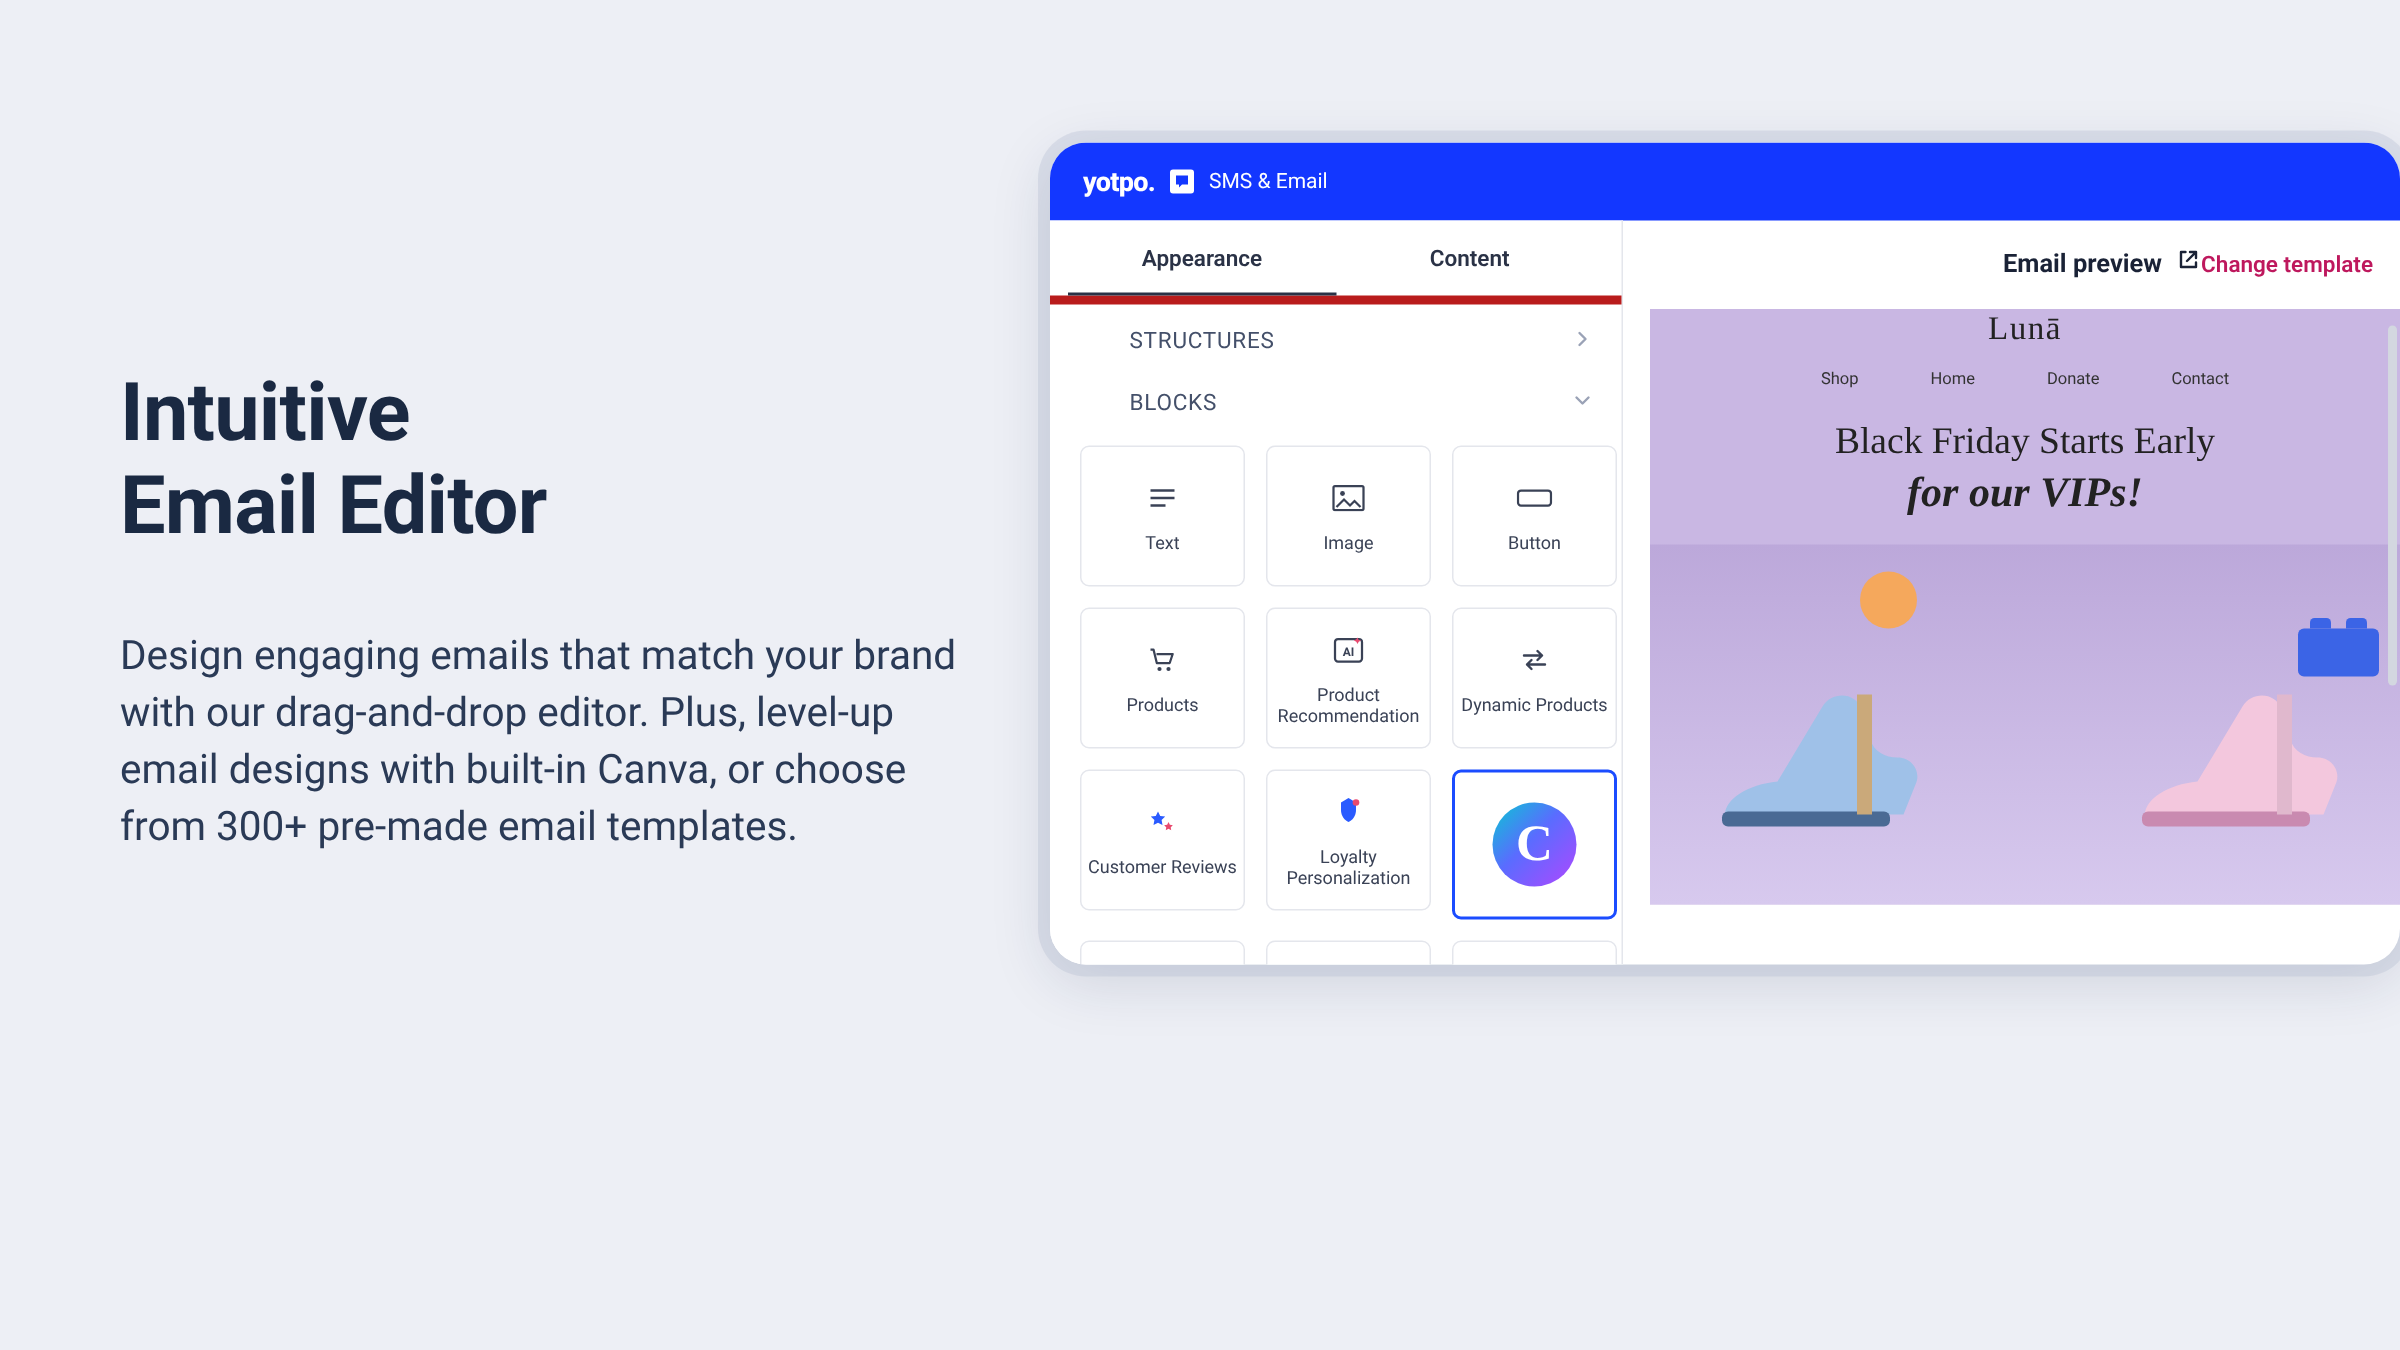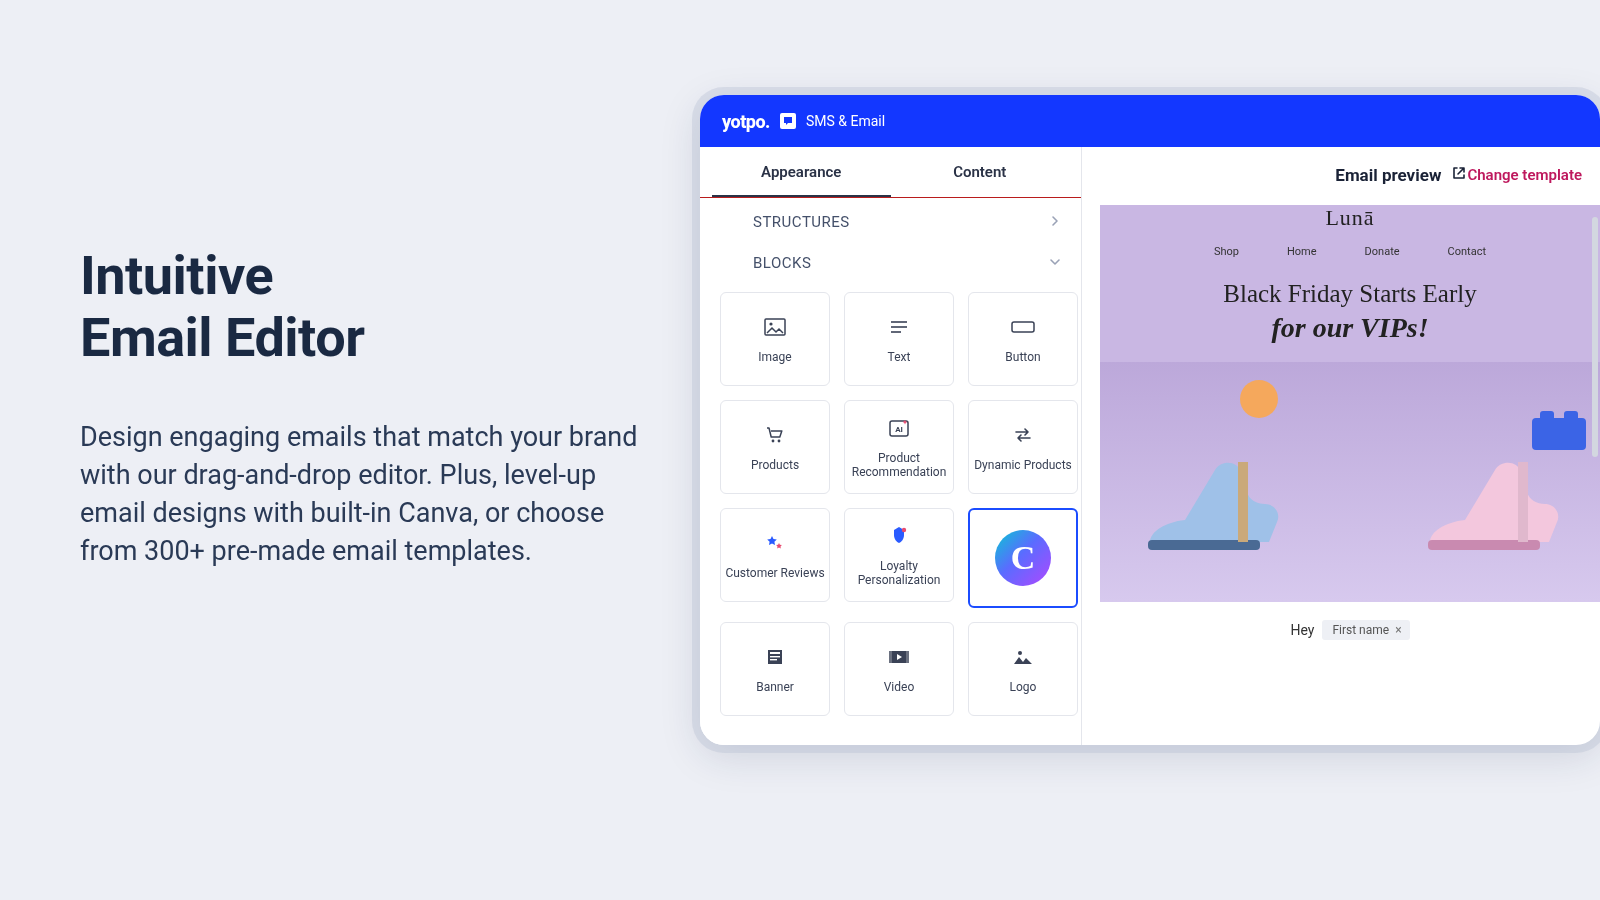--- a/index.html
+++ b/index.html
@@ -31,21 +31,21 @@
     line-height: 1.4;
     font-weight: 400;
     color: #2a3a56;
   }
 
   .app-window {
     position: absolute;
     top: 95px;
     left: 700px;
     width: 900px;
-    height: 650px;
+    height: 548px;
     background: #fff;
     border-radius: 24px;
     box-shadow: 0 0 0 8px rgba(180,190,210,0.35), 0 10px 40px rgba(30,40,80,0.15);
     overflow: hidden;
   }
 
   .app-header {
     background: #1337ff;
     height: 52px;
     display: flex;
@@ -83,21 +83,21 @@
     width: 382px;
     border-right: 1px solid #e4e6ec;
     display: flex;
     flex-direction: column;
     background: #fff;
   }
 
   .tabs {
     display: flex;
     padding: 0 12px;
-    border-bottom: 1px solid #b91c1c;
+    border-bottom: 6px solid #b91c1c;
   }
   .tab {
     flex: 1;
     text-align: center;
     padding: 16px 0 14px;
     font-size: 15px;
     font-weight: 600;
     color: #2a3246;
     cursor: pointer;
   }
@@ -333,38 +333,38 @@
           <svg width="12" height="12" viewBox="0 0 12 12">
               <path d="M2 4l4 4 4-4" stroke="currentColor" stroke-width="1.6" fill="none" stroke-linecap="round" stroke-linejoin="round"></path>
             </svg>
         </span>
       </div>
 
       <div class="blocks-grid">
 
         <div class="block">
           <span class="icon-slot">
+            <svg width="20" height="16" viewBox="0 0 20 16">
+                <line x1="2" y1="3" x2="18" y2="3" stroke="#3a4256" stroke-width="1.6"></line>
+                <line x1="2" y1="8" x2="18" y2="8" stroke="#3a4256" stroke-width="1.6"></line>
+                <line x1="2" y1="13" x2="12" y2="13" stroke="#3a4256" stroke-width="1.6"></line>
+              </svg>
+          </span>
+          <span>Text</span>
+        </div>
+
+        <div class="block">
+          <span class="icon-slot">
             <svg width="22" height="18" viewBox="0 0 22 18">
                 <rect x="1" y="1" width="20" height="16" rx="1" fill="none" stroke="#3a4256" stroke-width="1.5"></rect>
                 <circle cx="7" cy="6" r="1.6" fill="#3a4256"></circle>
                 <path d="M3 15l5-5 4 4 3-3 4 4" stroke="#3a4256" stroke-width="1.5" fill="none"></path>
               </svg>
           </span>
           <span>Image</span>
-        </div>
-
-        <div class="block">
-          <span class="icon-slot">
-            <svg width="20" height="16" viewBox="0 0 20 16">
-                <line x1="2" y1="3" x2="18" y2="3" stroke="#3a4256" stroke-width="1.6"></line>
-                <line x1="2" y1="8" x2="18" y2="8" stroke="#3a4256" stroke-width="1.6"></line>
-                <line x1="2" y1="13" x2="12" y2="13" stroke="#3a4256" stroke-width="1.6"></line>
-              </svg>
-          </span>
-          <span>Text</span>
         </div>
 
         <div class="block">
           <span class="icon-slot">
             <svg width="24" height="12" viewBox="0 0 24 12">
                 <rect x="1" y="1" width="22" height="10" rx="2" fill="none" stroke="#3a4256" stroke-width="1.5"></rect>
               </svg>
           </span>
           <span>Button</span>
         </div>
@@ -494,25 +494,18 @@
             <path d="M20 130c0-10 15-20 35-22l30-50c6-10 22-10 26 2l6 20c2 8 10 12 18 12 10 0 16 10 12 18l-8 20H20z" fill="#9fc1e8"></path>
             <rect x="18" y="128" width="112" height="10" rx="4" fill="#4a6a94"></rect>
             <rect x="108" y="50" width="10" height="80" fill="#caa97a"></rect>
           </svg>
           <svg class="shoe shoe-pink" width="170" height="170" viewBox="0 0 170 170">
             <path d="M30 130c0-10 15-20 35-22l30-50c6-10 22-10 26 2l6 20c2 8 10 12 18 12 10 0 16 10 12 18l-8 20H30z" fill="#f3c7dd"></path>
             <rect x="28" y="128" width="112" height="10" rx="4" fill="#c98ab0"></rect>
             <rect x="118" y="50" width="10" height="80" fill="#e0b8cd"></rect>
           </svg>
         </div>
-        <div class="greeting-row">
-          <span>Hey</span>
-          <span class="chip">
-            <span>First name</span>
-            <span class="x">×</span>
-          </span>
-        </div>
       </div>
 
       <div class="scroll-thumb"></div>
     </div>
   </div>
 </div>
 
 </body></html>

